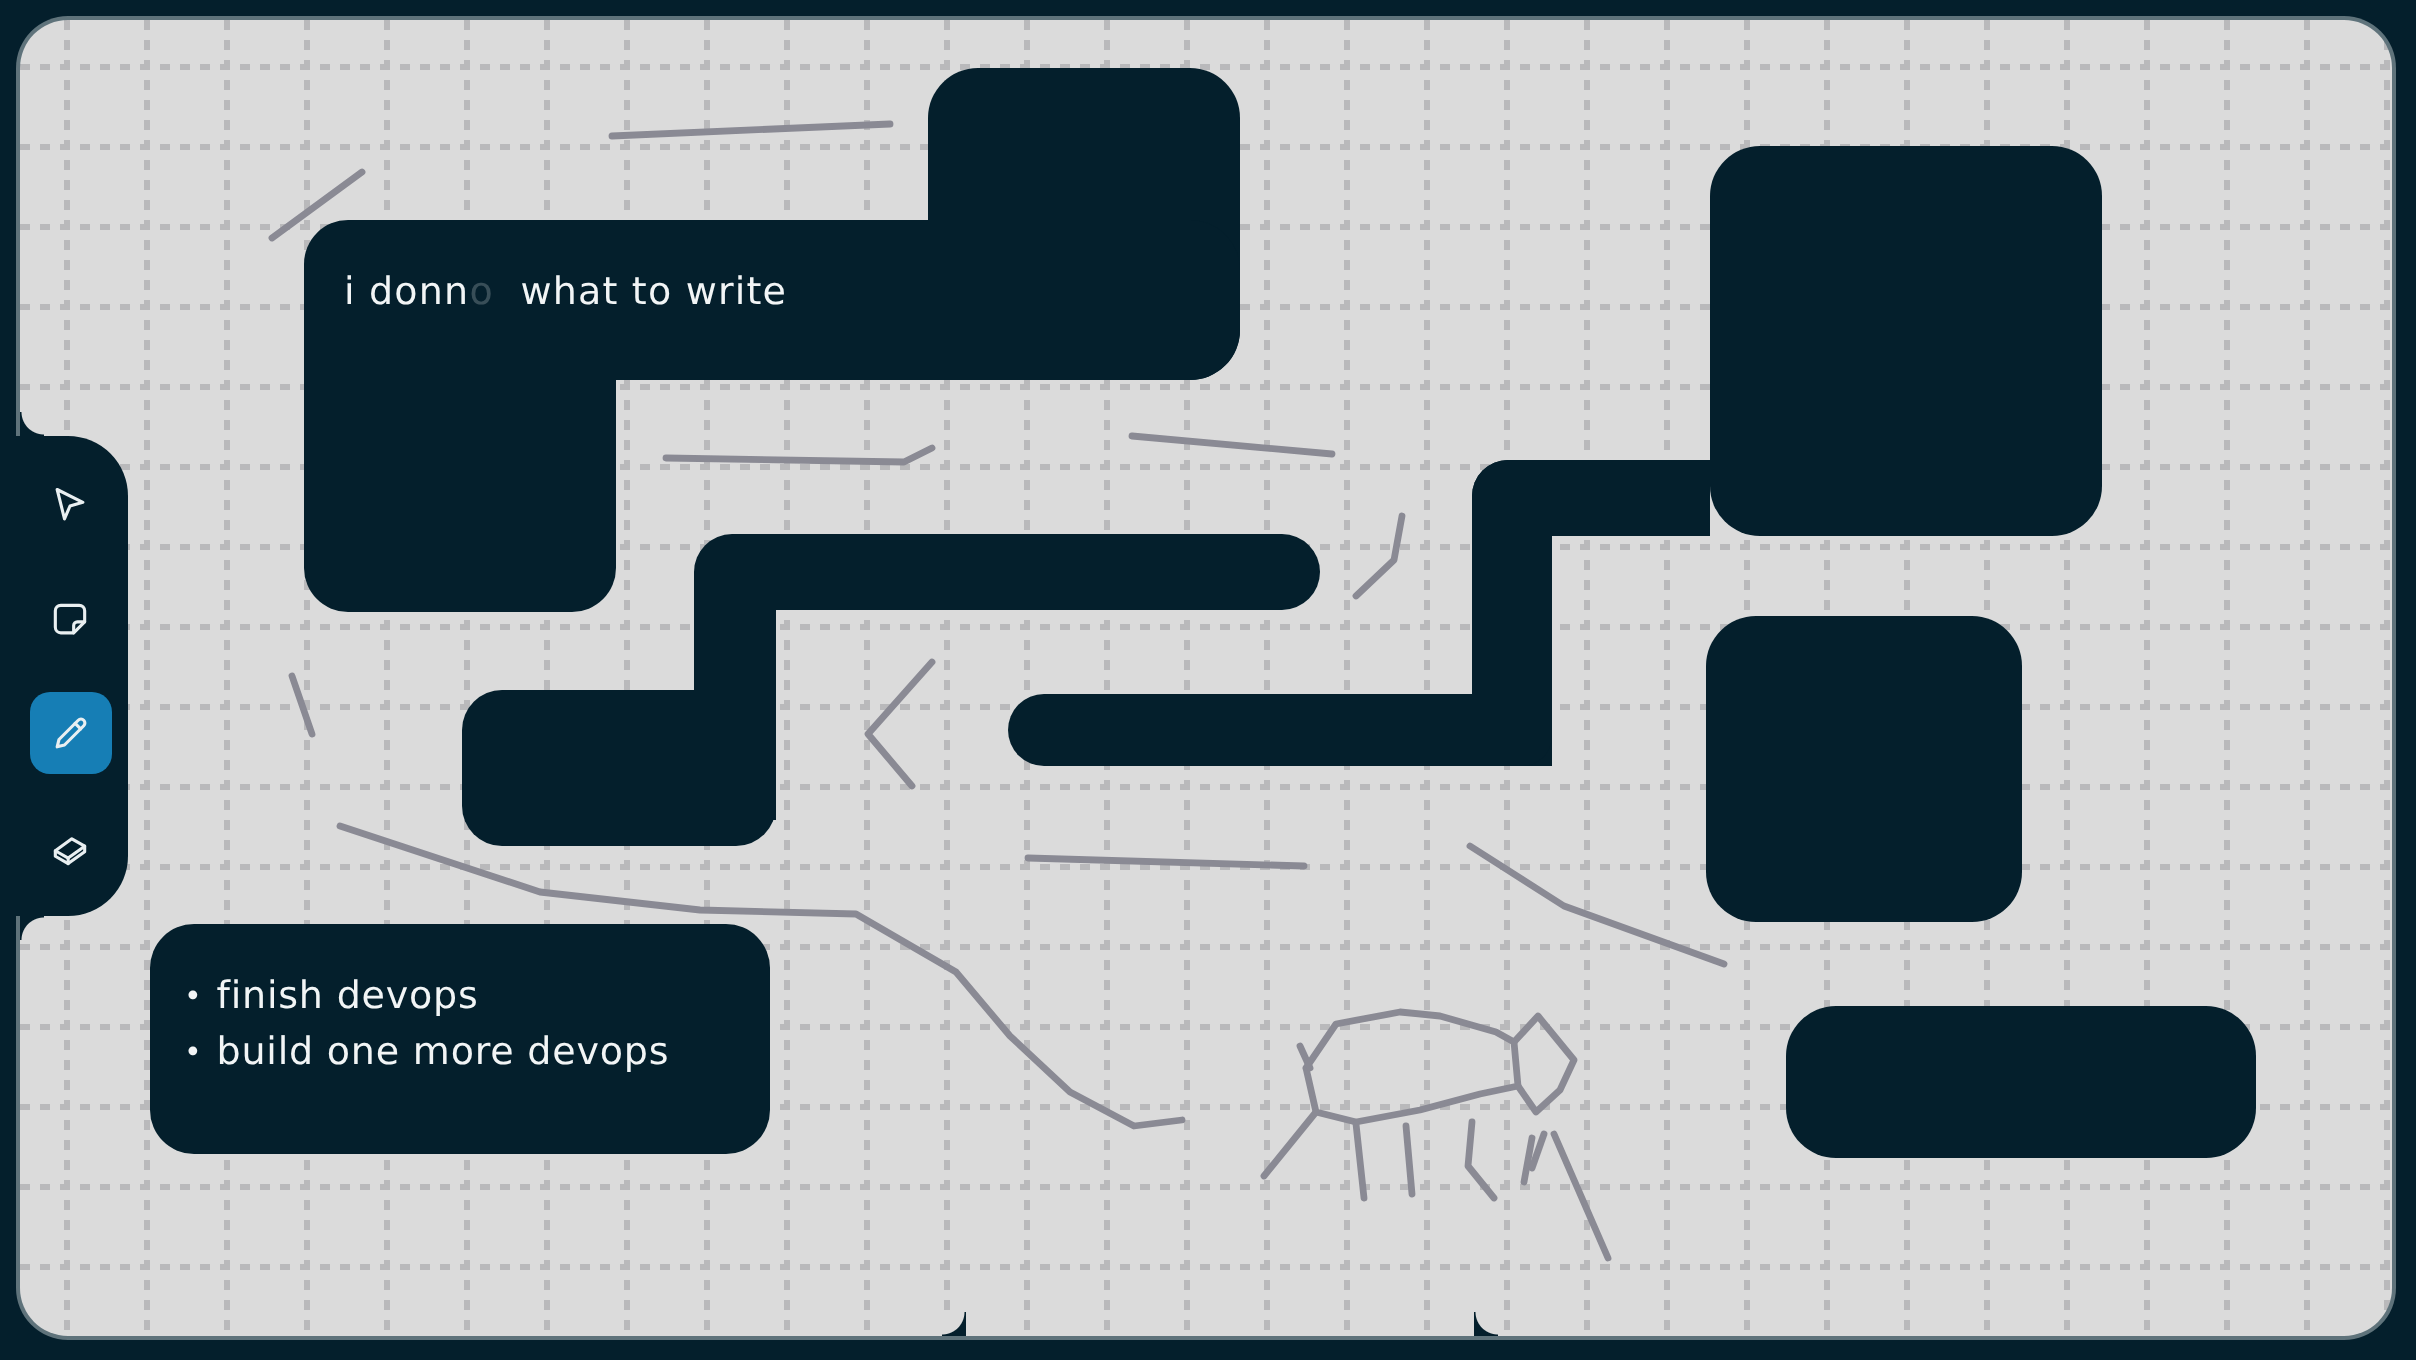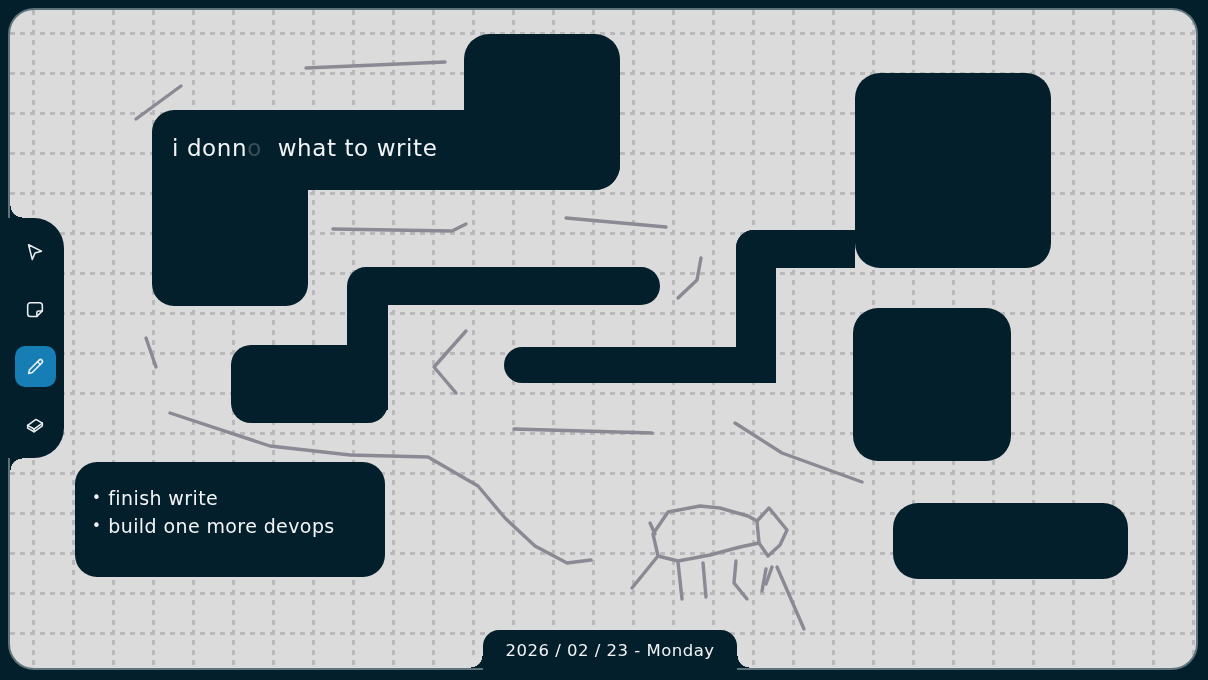--- a/index.html
+++ b/index.html
@@ -30,21 +30,21 @@
   }
   .content{position:absolute;left:-10px;top:-10px;width:1208px;height:680px}
 
   .block{position:absolute;background:var(--ink)}
 
   .strokes-svg{position:absolute;left:0;top:0;pointer-events:none}
   .strokes-svg polyline{fill:none;stroke:var(--pen);stroke-width:3.4;stroke-linecap:round;stroke-linejoin:round}
 
   .note1{
     position:absolute;left:172px;top:135px;
-    color:var(--text);font-size:23px;letter-spacing:.6px;white-space:pre;
+    color:var(--text);font-size:19px;letter-spacing:.6px;white-space:pre;
   }
   .note1 .faded{opacity:.22}
 
   .todo{
     position:absolute;left:92px;top:484px;
     color:var(--text);font-size:19px;letter-spacing:.4px;line-height:28px;
   }
   .todo .trow{display:flex;align-items:center;gap:7px}
   .todo .bullet{font-size:15px;line-height:28px}
 
@@ -120,21 +120,21 @@
           <polyline points="766,569 762,591"></polyline>
           <polyline points="777,567 804,629"></polyline>
           <polyline points="772,567 766,584"></polyline>
         </svg>
 
       <div class="note1"><span>i donn</span><span class="faded">o</span><span>  what to write</span></div>
 
       <div class="todo">
         <div class="trow">
           <span class="bullet">•</span>
-          <span>finish write</span>
+          <span>finish devops</span>
         </div>
         <div class="trow">
           <span class="bullet">•</span>
           <span>build one more devops</span>
         </div>
       </div>
 
     </div>
   </div>
 
@@ -167,17 +167,14 @@
         <path d="M4 13.5 L13 7 L20 11 L11 17.5 Z"></path>
         <path d="M4 13.5 V16.5 L11 20.5 L20 14 V11"></path>
         <path d="M11 17.5 V20.5"></path>
       </svg>
     </button>
 
   </div>
 
   <div class="fillet datetab-fillet-left"></div>
   <div class="fillet datetab-fillet-right"></div>
-  <div class="datetab">
-    <span>2026 / 02 / 23 - Monday</span>
-  </div>
 
 </div>
 
 </body></html>

